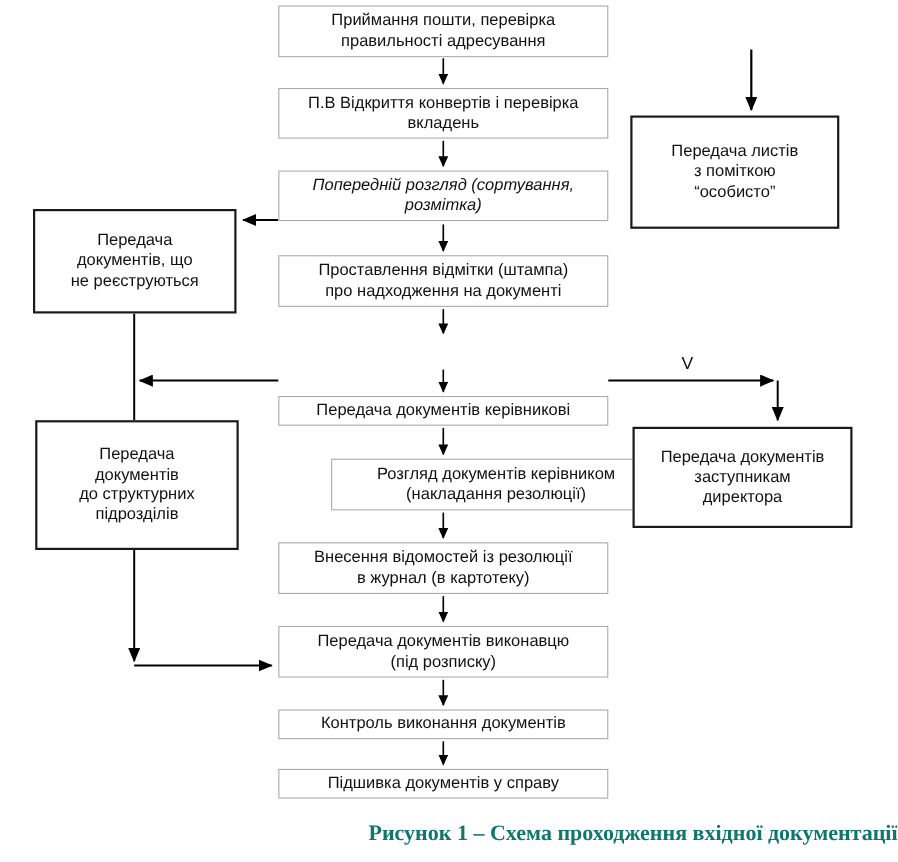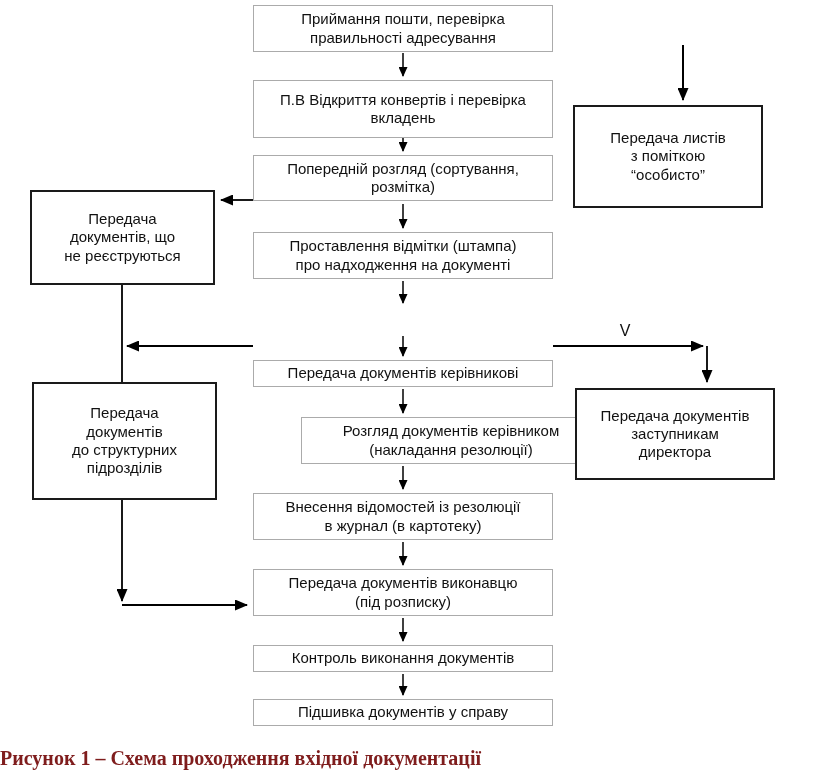--- a/index.html
+++ b/index.html
@@ -14,22 +14,22 @@
     font-size:15px;line-height:1.22;color:#111111;white-space:pre-line;
     padding:0 6px;
   }
   .main-box{left:253px;width:300px;border:1px solid #ababab;}
   .side-box{border:2px solid #1a1a1a;}
   .v-label{
     position:absolute;left:610px;top:322px;width:30px;text-align:center;
     font-size:16px;color:#111111;
   }
   .caption{
-    position:absolute;left:0;top:747px;width:100%;text-align:left;
-    font-family:"Liberation Serif", serif;font-weight:bold;font-size:20px;color:#7f1d1d;
+    position:absolute;left:0;top:747px;width:100%;text-align:right;
+    font-family:"Liberation Serif", serif;font-weight:bold;font-size:20px;color:#0f766e;
   }
 </style>
 </head>
 <body>
 
 <div class="canvas">
 
   <svg class="connectors" width="816" height="784" viewBox="0 0 816 784">
     <defs>
       <marker id="ah-s" markerUnits="userSpaceOnUse" markerWidth="10" markerHeight="9" refX="9" refY="4.5" orient="auto">
@@ -61,23 +61,23 @@
     <line x1="122" y1="605" x2="247" y2="605" stroke="#000" stroke-width="1.8" marker-end="url(#ah-b)"></line>
 
     <line x1="683" y1="45" x2="683" y2="100" stroke="#000" stroke-width="2" marker-end="url(#ah-b)"></line>
 
     <line x1="553" y1="346" x2="703" y2="346" stroke="#000" stroke-width="1.8" marker-end="url(#ah-b)"></line>
     <line x1="707" y1="346" x2="707" y2="382" stroke="#000" stroke-width="1.8" marker-end="url(#ah-b)"></line>
   </svg>
 
   <div class="node main-box" style="top:5px;height:47px;">Приймання пошти, перевірка
 правильності адресування</div>
-  <div class="node main-box" style="top:80px;height:58px;">П.В Відкриття конвертів і перевірка
+  <div class="node main-box" style="top:80px;height:46px;">П.В Відкриття конвертів і перевірка
 вкладень</div>
-  <div class="node main-box" style="top:155px;height:46px;">Попередній розгляд (сортування,
+  <div class="node main-box" style="top:155px;height:46px;font-style:italic;">Попередній розгляд (сортування,
 розмітка)</div>
   <div class="node main-box" style="top:232px;height:47px;">Проставлення відмітки (штампа)
 про надходження на документі</div>
   <div class="node main-box" style="top:360px;height:27px;">Передача документів керівникові</div>
   <div class="node main-box" style="top:417px;height:47px;margin-left:48px;">Розгляд документів керівником
 (накладання резолюції)</div>
   <div class="node main-box" style="top:569px;height:47px;">Передача документів виконавцю
 (під розписку)</div>
   <div class="node main-box" style="top:493px;height:47px;">Внесення відомостей із резолюції
 в журнал (в картотеку)</div>

